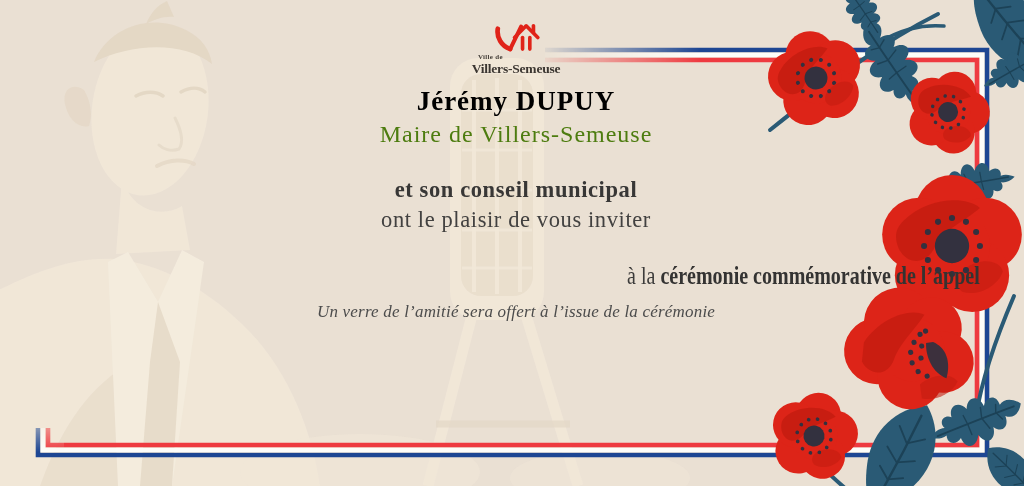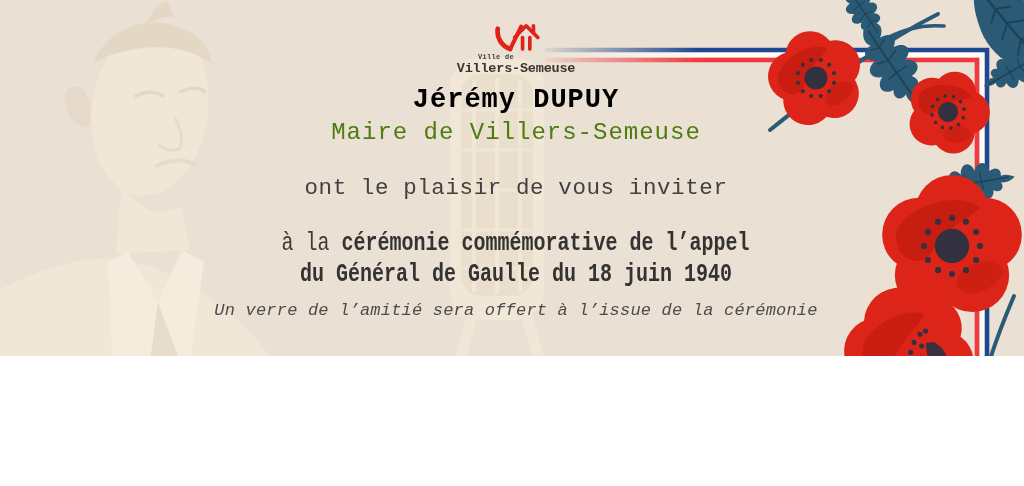--- a/index.html
+++ b/index.html
@@ -3,41 +3,41 @@
 <meta charset="utf-8">
 <style>
   :root{
     --bg:#eae0d3; --ink:#3a3a3a; --ink-soft:#4c4c4c; --brand-red:#e02319;
     --ribbon-blue:#1d4693; --ribbon-white:#fdfdf9; --ribbon-red:#ee3a40;
     --poppy-red:#dd2418; --poppy-dark:#c41c10; --poppy-center:#33313f;
     --leaf:#2a5a75; --leaf-dark:#1c4257; --cream:#f2e8d9; --cream-dark:#e3d6c3;
   }
   html,body{margin:0;padding:0;}
   .canvas{
-    position:relative; width:1024px; height:356px; overflow:hidden;
-    background:var(--bg); font-family:Liberation Mono, monospace; color:var(--ink);
+    position:relative; width:1024px; height:486px; overflow:hidden;
+    background:var(--bg); font-family:Liberation Serif, serif; color:var(--ink);
   }
   .layer{position:absolute; inset:0; width:1024px; height:486px;}
   
   .pr{fill:var(--poppy-red);} .pd{fill:var(--poppy-dark);} .pc{fill:var(--poppy-center);}
   .lf{fill:var(--leaf);} .lv{stroke:var(--leaf-dark); fill:none; stroke-linecap:round;}
   .stm{stroke:var(--leaf); fill:none; stroke-linecap:round;}
   .rb{stroke:var(--ribbon-blue);} .rw{stroke:var(--ribbon-white);} .rr{stroke:var(--ribbon-red);}
   .ribbon path{fill:none; stroke-width:4.6; stroke-linejoin:miter;}
   
   .content{position:absolute; top:0; left:8px; right:0; text-align:center;}
   .logo{margin:20px auto 0; width:120px;}
   .logo-icon{display:block; margin:0 auto; width:58px; height:32px;}
   .logo-villede{font-size:7px; font-weight:bold; letter-spacing:.3px; text-align:left; margin:1px 0 0 22px; color:#46403a;}
   .logo-city{font-size:13.5px; font-weight:bold; letter-spacing:-.2px; color:#3b3631; margin-top:0;}
   .name{margin-top:9px; font-size:27px; font-weight:bold; letter-spacing:1px; color:#000000;}
   .title{margin-top:4px; font-size:24px; letter-spacing:1px; color:#4d7c0f;}
   .intro{margin-top:27px; font-size:22.5px; letter-spacing:.6px; line-height:30px; color:#424140;}
   .intro .b{font-weight:bold; color:#383736;}
-  .event{margin-top:25px; font-size:25px; line-height:31px; color:#3c3b3a;}
+  .event{margin-top:25px; font-size:25px; line-height:31px; color:#3c3b3a;text-align:right;}
   .cond{display:inline-block; transform:scaleX(.8); transform-origin:50% 50%; white-space:nowrap;}
   .event b{font-weight:bold; color:#343332;}
   .closing{margin-top:10px; font-style:italic; font-size:17px; line-height:21.5px; color:var(--ink-soft); letter-spacing:.2px;}
 </style>
 </head>
 <body>
 
 <div class="canvas">
 
   <svg class="layer" viewBox="0 0 1024 486" aria-hidden="true">
@@ -200,26 +200,26 @@
         </g>
       </svg>
       <div class="logo-villede">Ville de</div>
       <div class="logo-city">Villers-Semeuse</div>
     </div>
 
     <div class="name">Jérémy DUPUY</div>
     <div class="title">Maire de Villers-Semeuse</div>
 
     <div class="intro">
+      <div class="b">et son conseil municipal</div>
       <div>ont le plaisir de vous inviter</div>
     </div>
 
     <div class="event">
       <div><span class="cond"><span>à la </span><b>cérémonie commémorative de l’appel</b></span></div>
-      <div><span class="cond"><b>du Général de Gaulle du 18 juin 1940</b></span></div>
     </div>
 
     <div class="closing">
       <div>Un verre de l’amitié sera offert à l’issue de la cérémonie</div>
     </div>
 
   </div>
 </div>
 
 </body></html>

